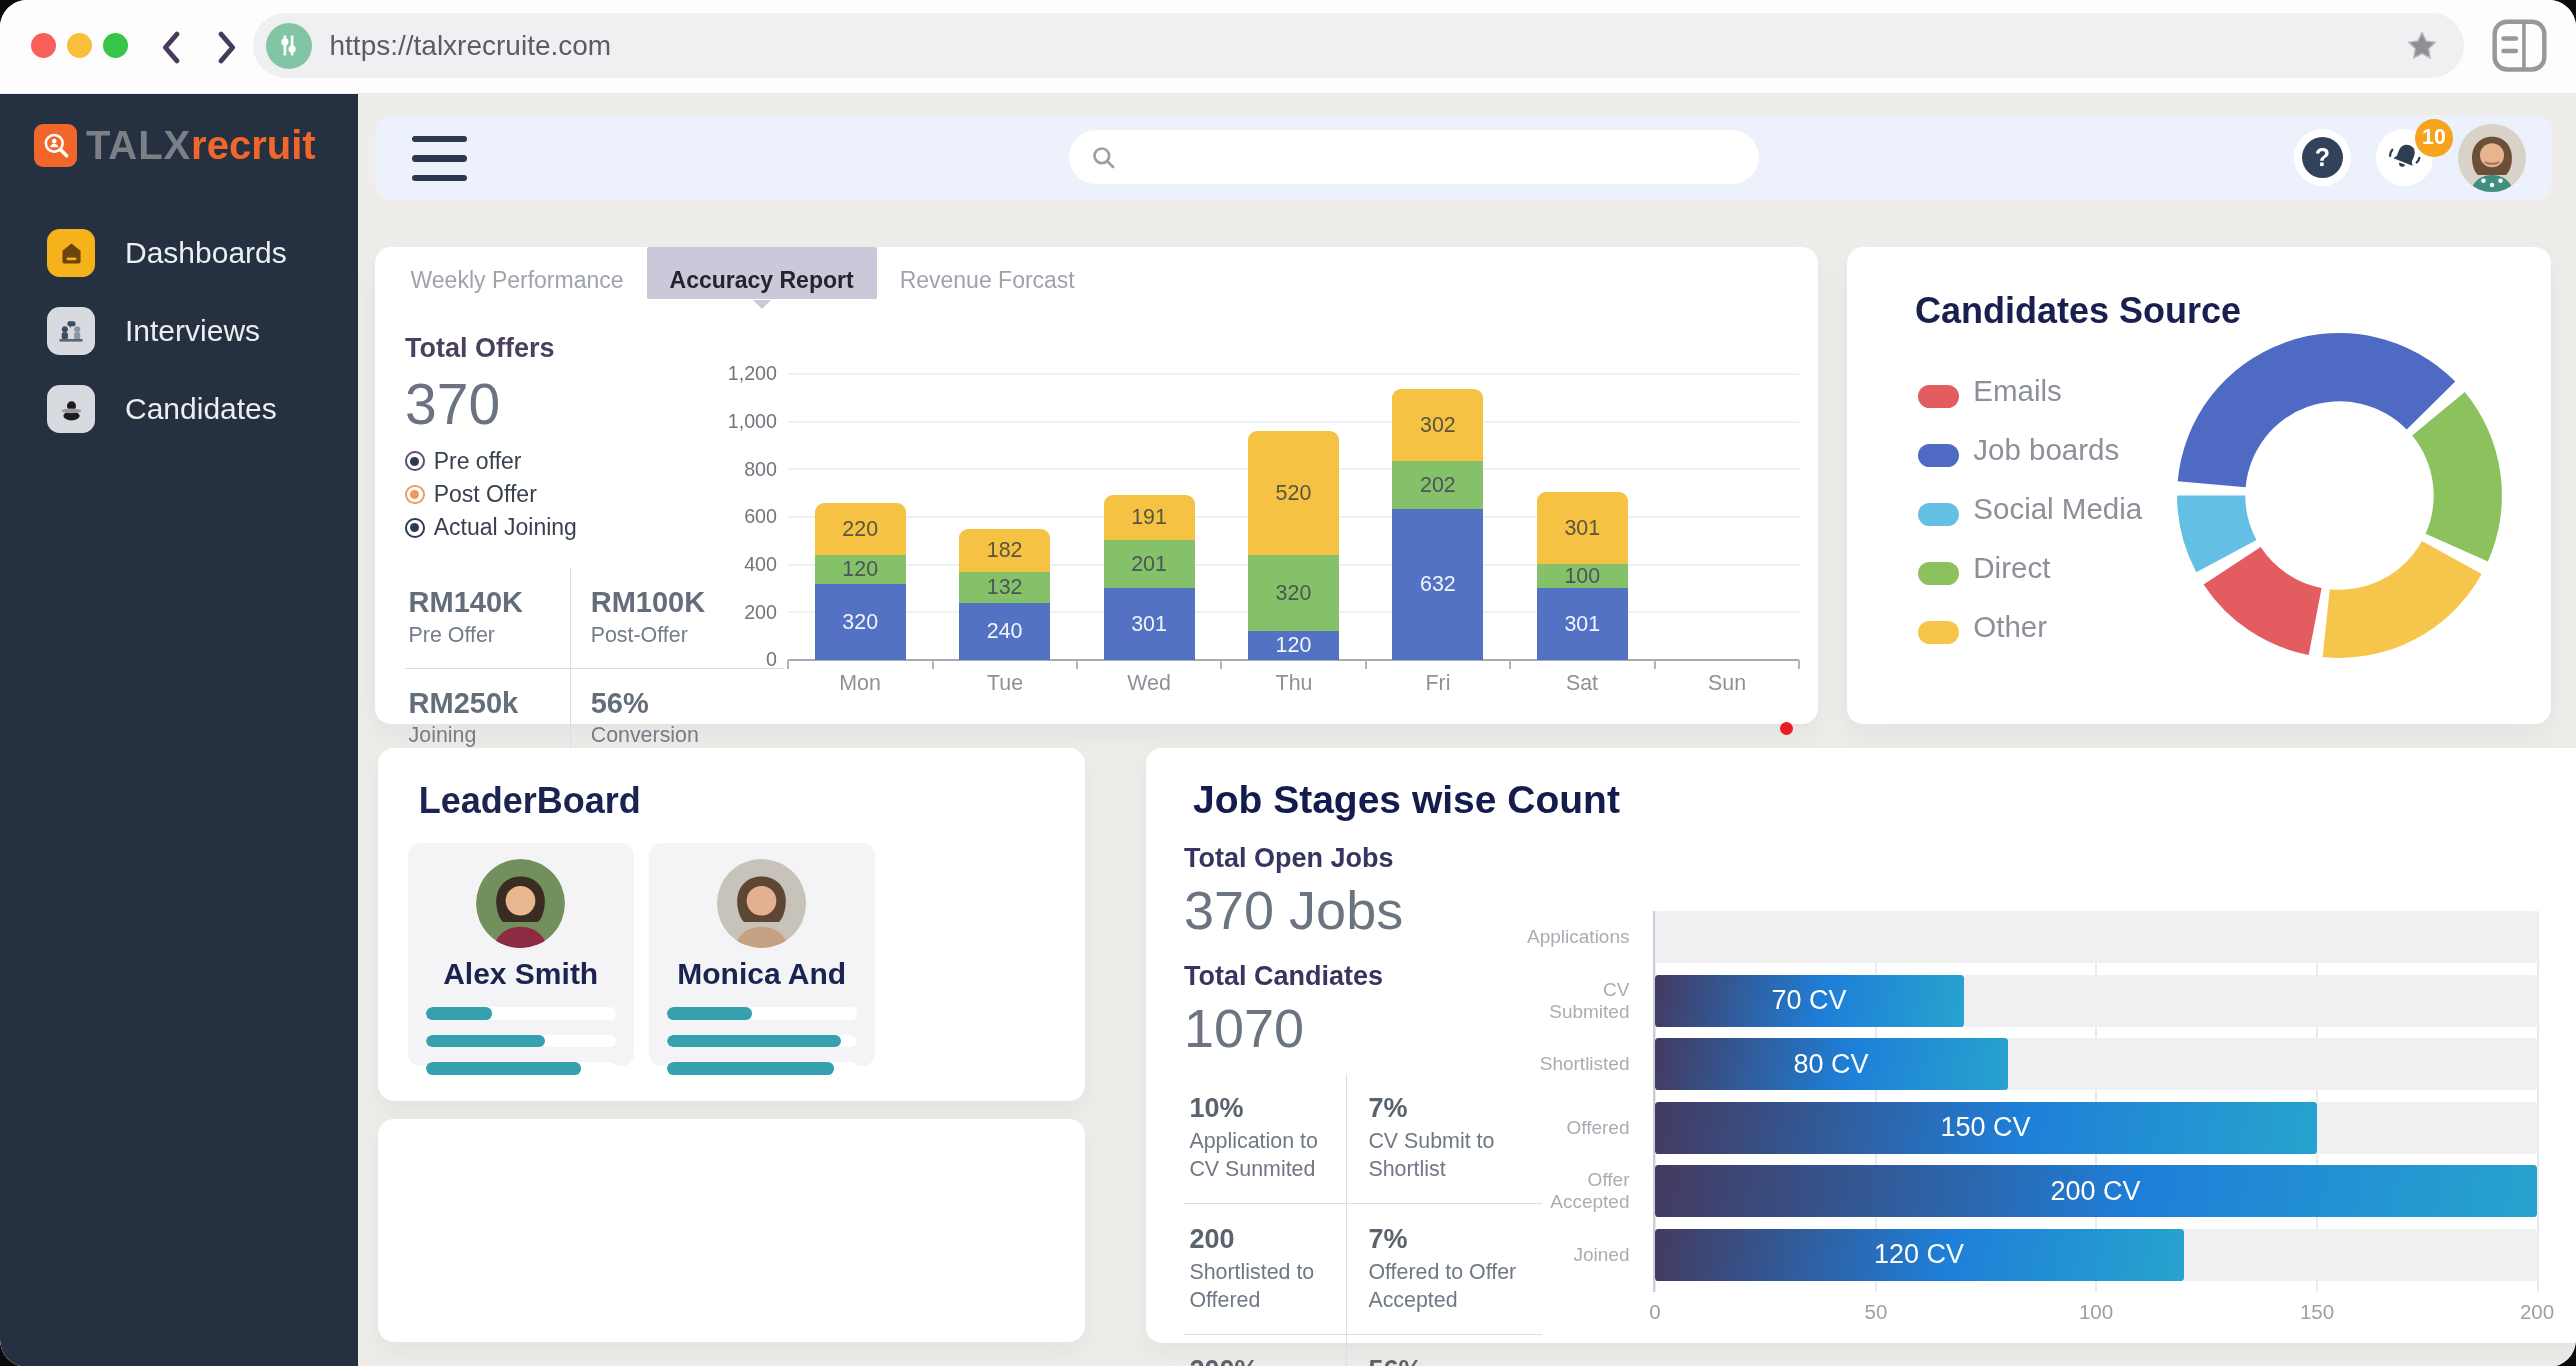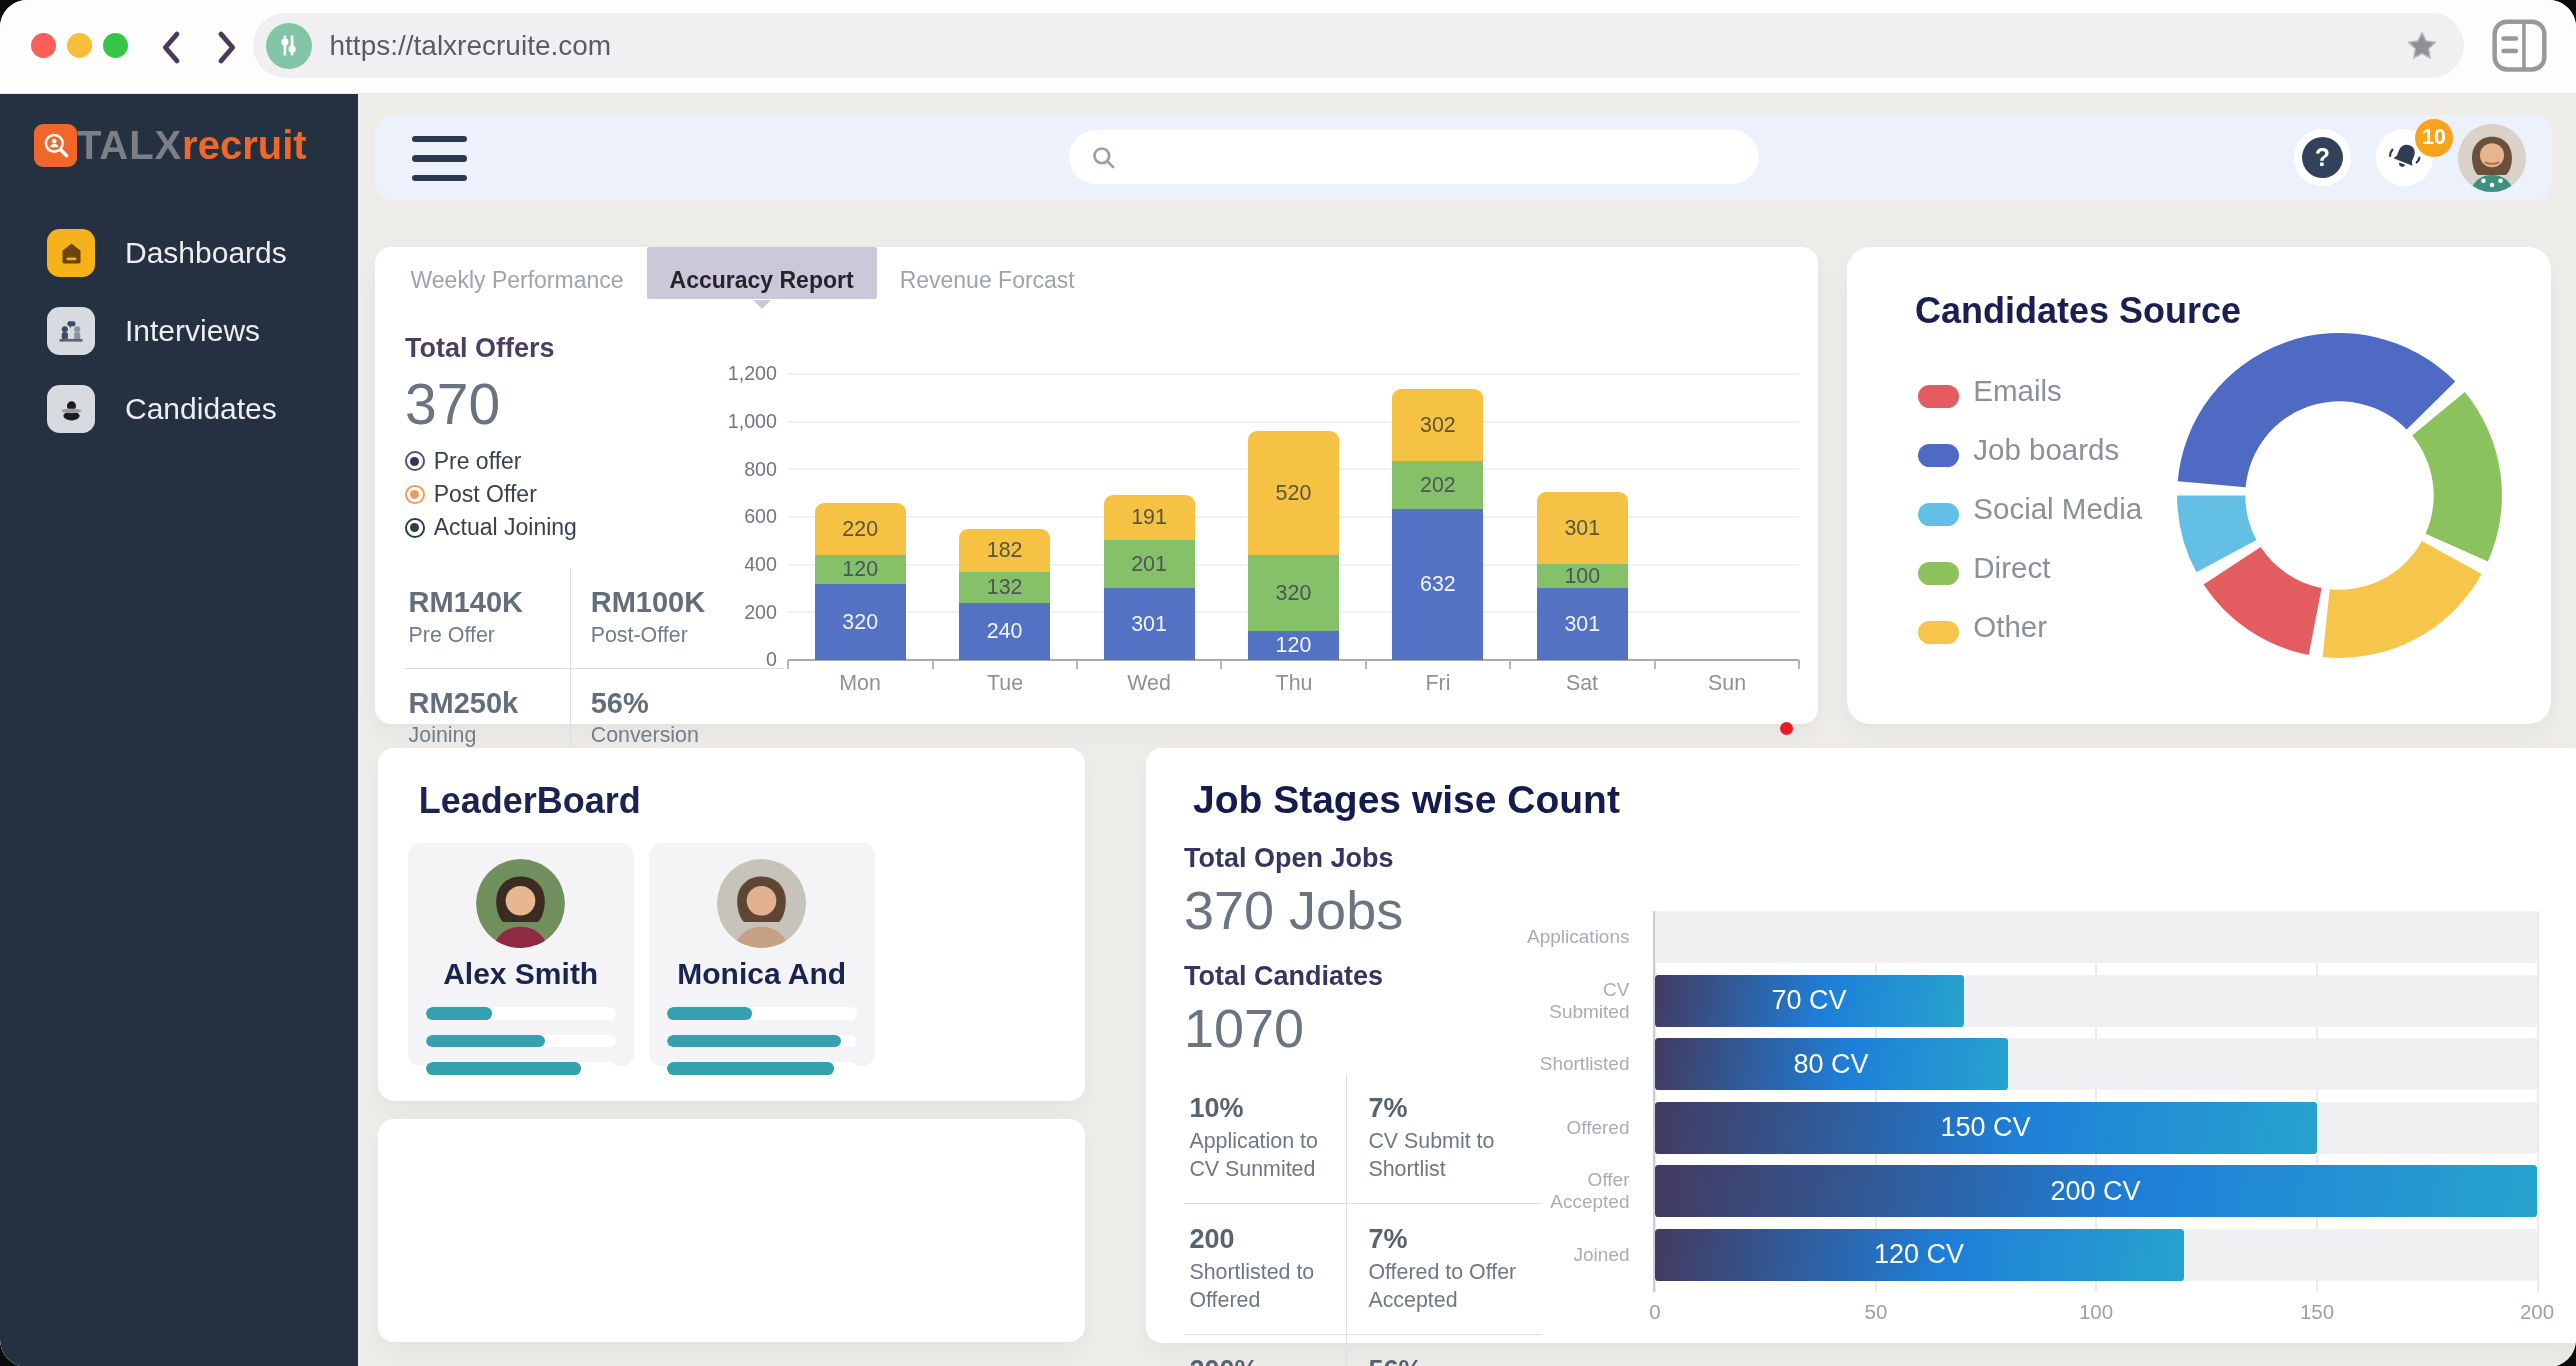--- a/index.html
+++ b/index.html
@@ -14,21 +14,21 @@
   .navbtn{position:absolute;top:27px;width:41px;height:41px;background:none;border:none;padding:0;}
   .navbtn svg{width:41px;height:41px;}
   .urlbar{position:absolute;left:253px;top:13.4px;width:2211px;height:65px;background:#f0f0f2;border-radius:33px;display:flex;align-items:center;padding:0 25px 0 12.5px;}
   .site-ic{width:46px;height:46px;border-radius:50%;background:#82c5a4;display:flex;align-items:center;justify-content:center;flex:0 0 auto;}
   .url-input{flex:1;border:none;background:transparent;outline:none;font-size:28px;color:#595d63;margin-left:16px;}
   .panel-btn{position:absolute;right:29px;top:19px;width:55px;height:54px;background:none;border:none;padding:0;}
   
   .sidebar{position:absolute;left:0;top:94px;width:358px;height:1273px;background:#253140;border-bottom-left-radius:27px;}
   .brand{display:flex;align-items:center;padding:29px 0 0 34px;}
   .brand-ic{width:43px;height:43px;border-radius:9px;background:#f1662a;display:flex;align-items:center;justify-content:center;flex:0 0 auto;}
-  .brand-t1{font-size:40px;font-weight:bold;color:#7c8086;letter-spacing:0.9px;}
+  .brand-t1{font-size:40px;font-weight:bold;color:#7c8086;letter-spacing:0.9px;margin-left:9px;}
   .brand-t2{font-size:40px;font-weight:bold;color:#f1662a;}
   .nav{margin-top:61px;}
   .nav-item{display:flex;align-items:center;padding:0 0 0 47px;margin-bottom:30px;cursor:pointer;}
   .nav-tile{width:48px;height:48px;border-radius:12.5px;background:#d7dade;display:flex;align-items:center;justify-content:center;flex:0 0 auto;}
   .nav-item.active .nav-tile{background:#f6b21b;}
   .nav-label{margin-left:30px;font-size:30px;color:#eceef2;}
   
   .content{position:absolute;left:358px;top:94px;width:2218px;height:1273px;background:#efedea;border-bottom-right-radius:27px;}
   .card{position:absolute;background:#ffffff;border-radius:16px;box-shadow:0 10.7px 23px rgba(40,40,60,0.05);}
   
@@ -70,21 +70,21 @@
   .wk-grid.zero{background:#a8acb2;}
   .wk-ylab{position:absolute;width:68px;text-align:right;font-size:19.7px;color:#70767c;}
   .wk-cols{position:absolute;left:0;top:0;width:100%;height:286px;display:flex;}
   .wk-slot{flex:1;display:flex;align-items:flex-end;justify-content:center;height:100%;}
   .wk-stack{width:91px;display:flex;flex-direction:column-reverse;}
   .wk-seg{position:relative;display:flex;align-items:center;justify-content:center;font-size:21.4px;}
   .wk-seg.topmost{border-radius:9px 9px 0 0;}
   .wk-xlab{position:absolute;top:297px;font-size:21.4px;color:#8d9298;transform:translateX(-50%);}
   .wk-tick{position:absolute;top:286px;width:1.8px;height:9px;background:#b3b7bd;}
   
-  .src-card{left:1489px;top:153px;width:704px;height:477px;border-radius:23px;}
+  .src-card{left:1489px;top:153px;width:704px;height:477px;}
   .src-title{position:absolute;left:68px;top:43px;font-size:36px;font-weight:bold;color:#19204f;}
   .src-legend{position:absolute;left:71px;top:127px;}
   .src-lrow{display:flex;align-items:flex-end;margin-bottom:25px;}
   .src-swatch{width:41px;height:23px;border-radius:11.6px;margin-right:14.3px;flex:0 0 auto;}
   .src-lrow span{font-size:29.5px;color:#8b9099;}
   .donut{position:absolute;left:314px;top:70px;width:357px;height:357px;}
   
   .lb-card{left:19.7px;top:654px;width:707px;height:353px;}
   .lb-title{position:absolute;left:41px;top:32px;font-size:36px;font-weight:600;color:#1b2450;}
   .lb-row{position:absolute;left:30px;top:95px;width:676px;height:234px;display:flex;gap:15px;overflow:hidden;}

